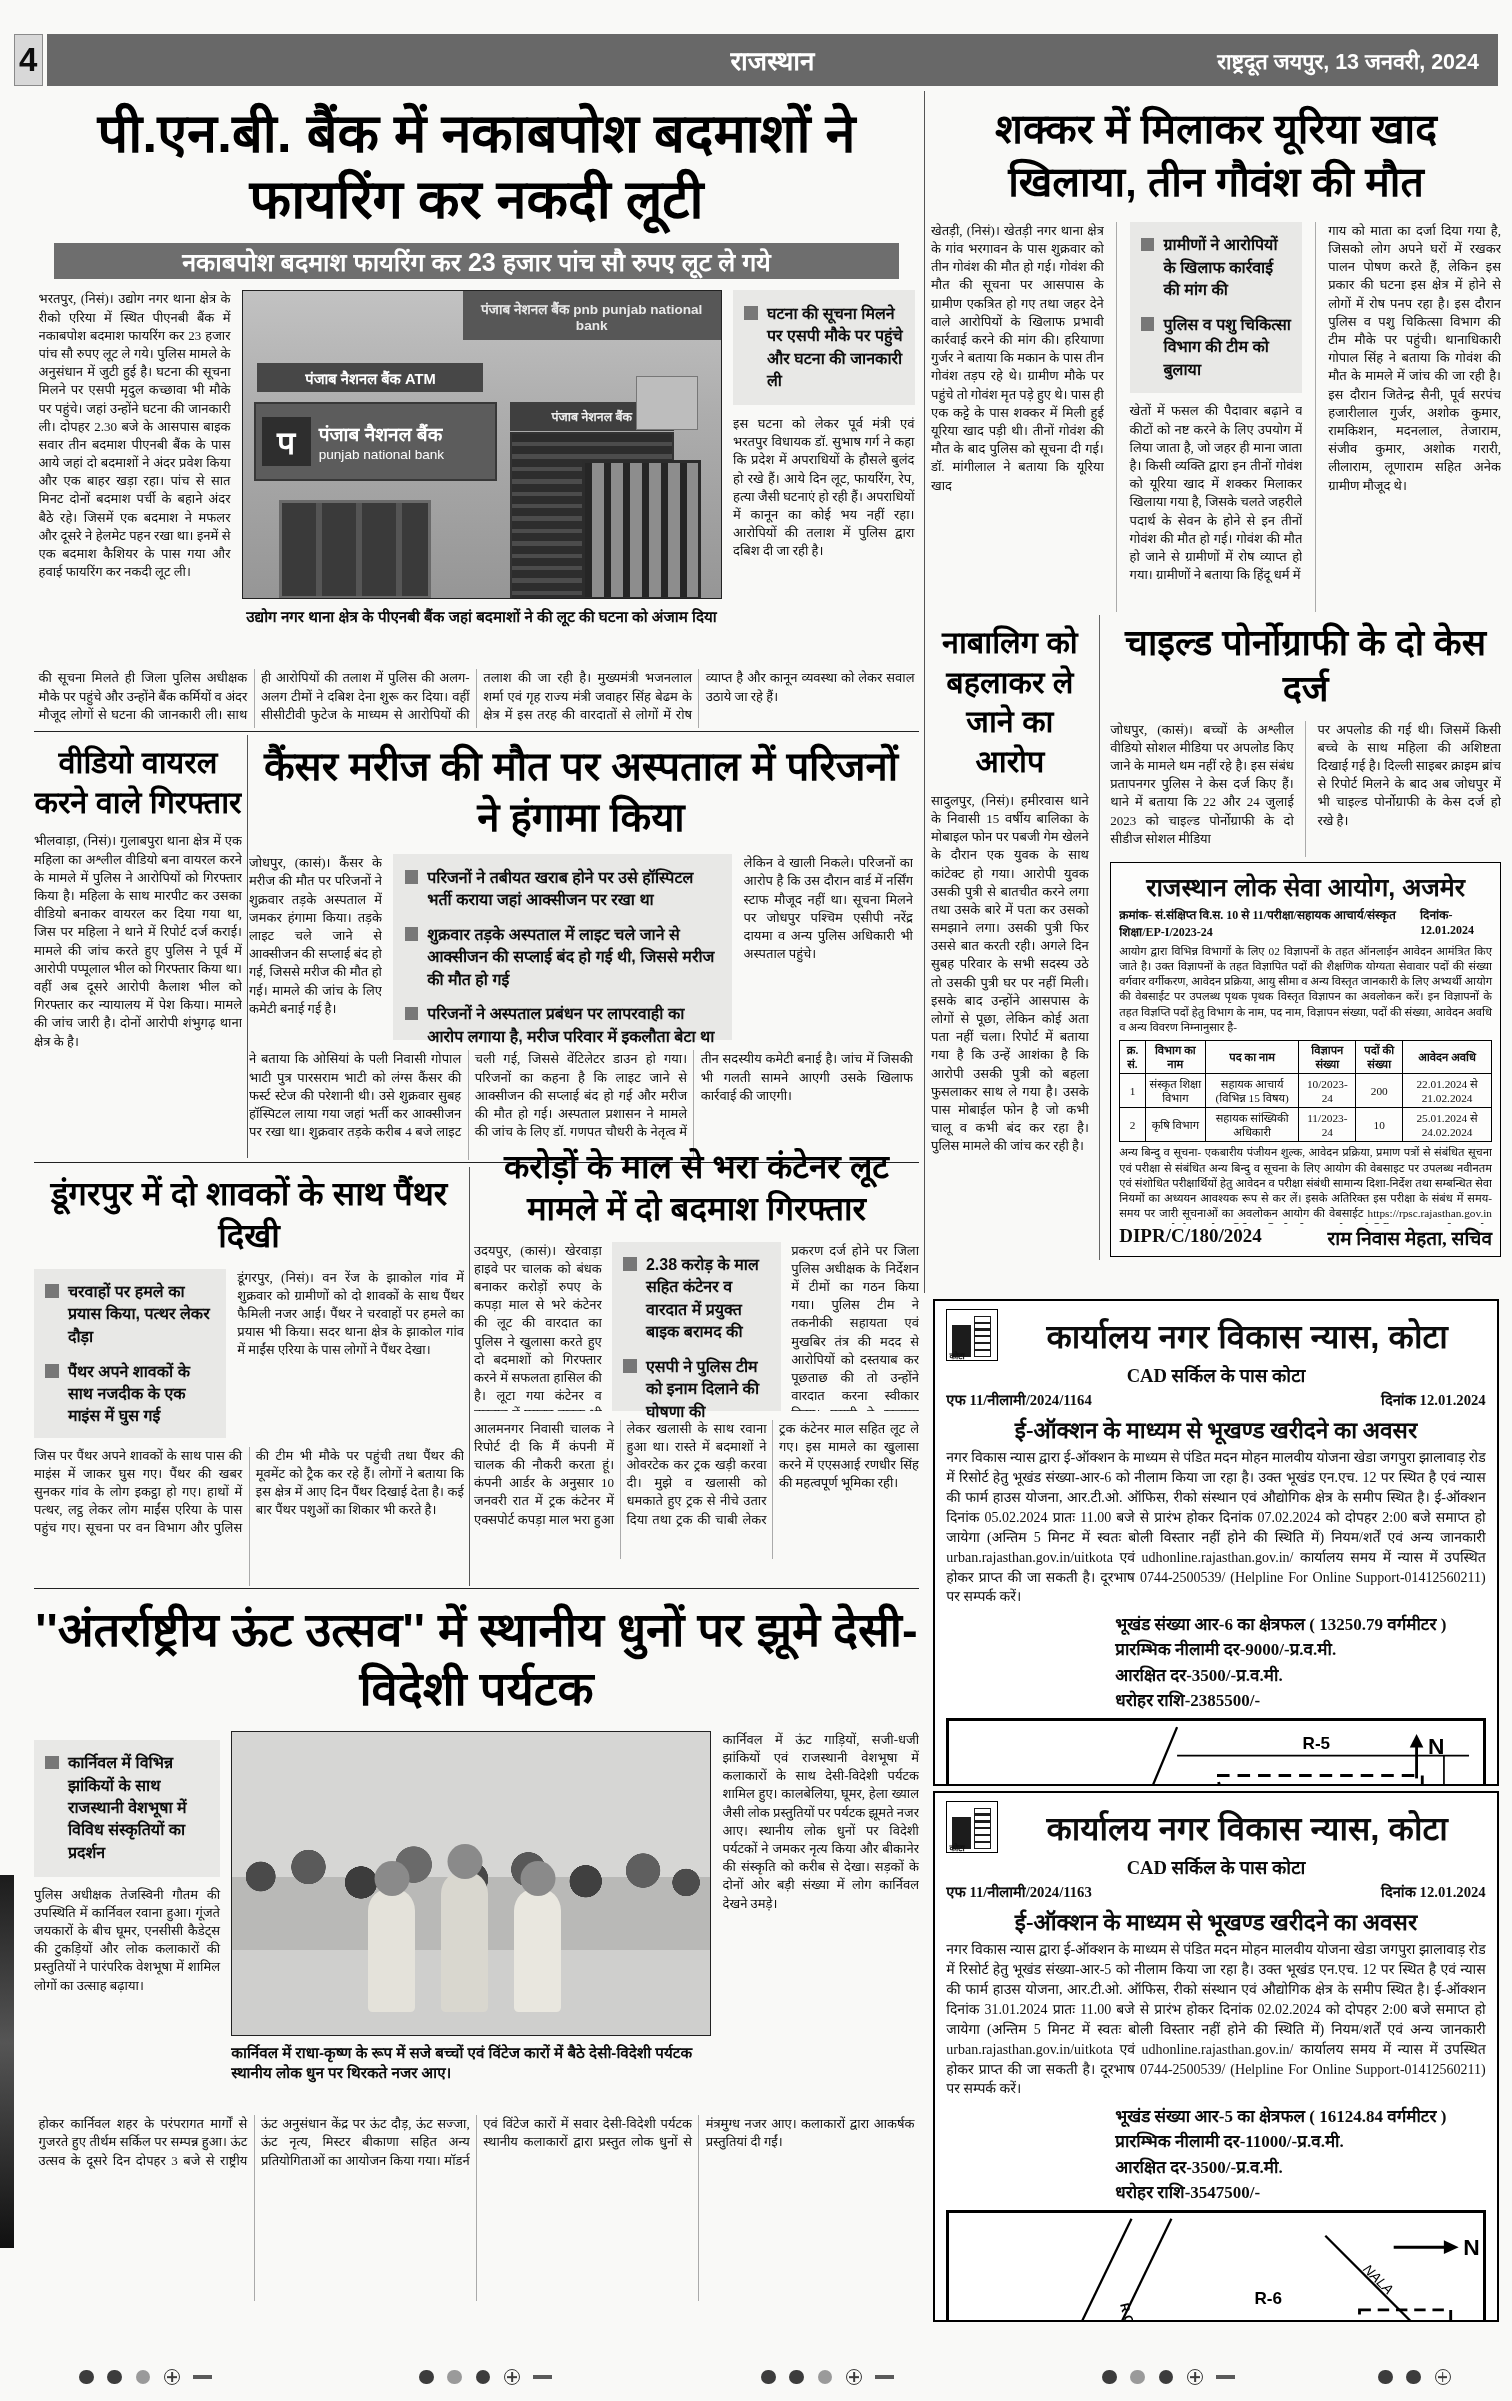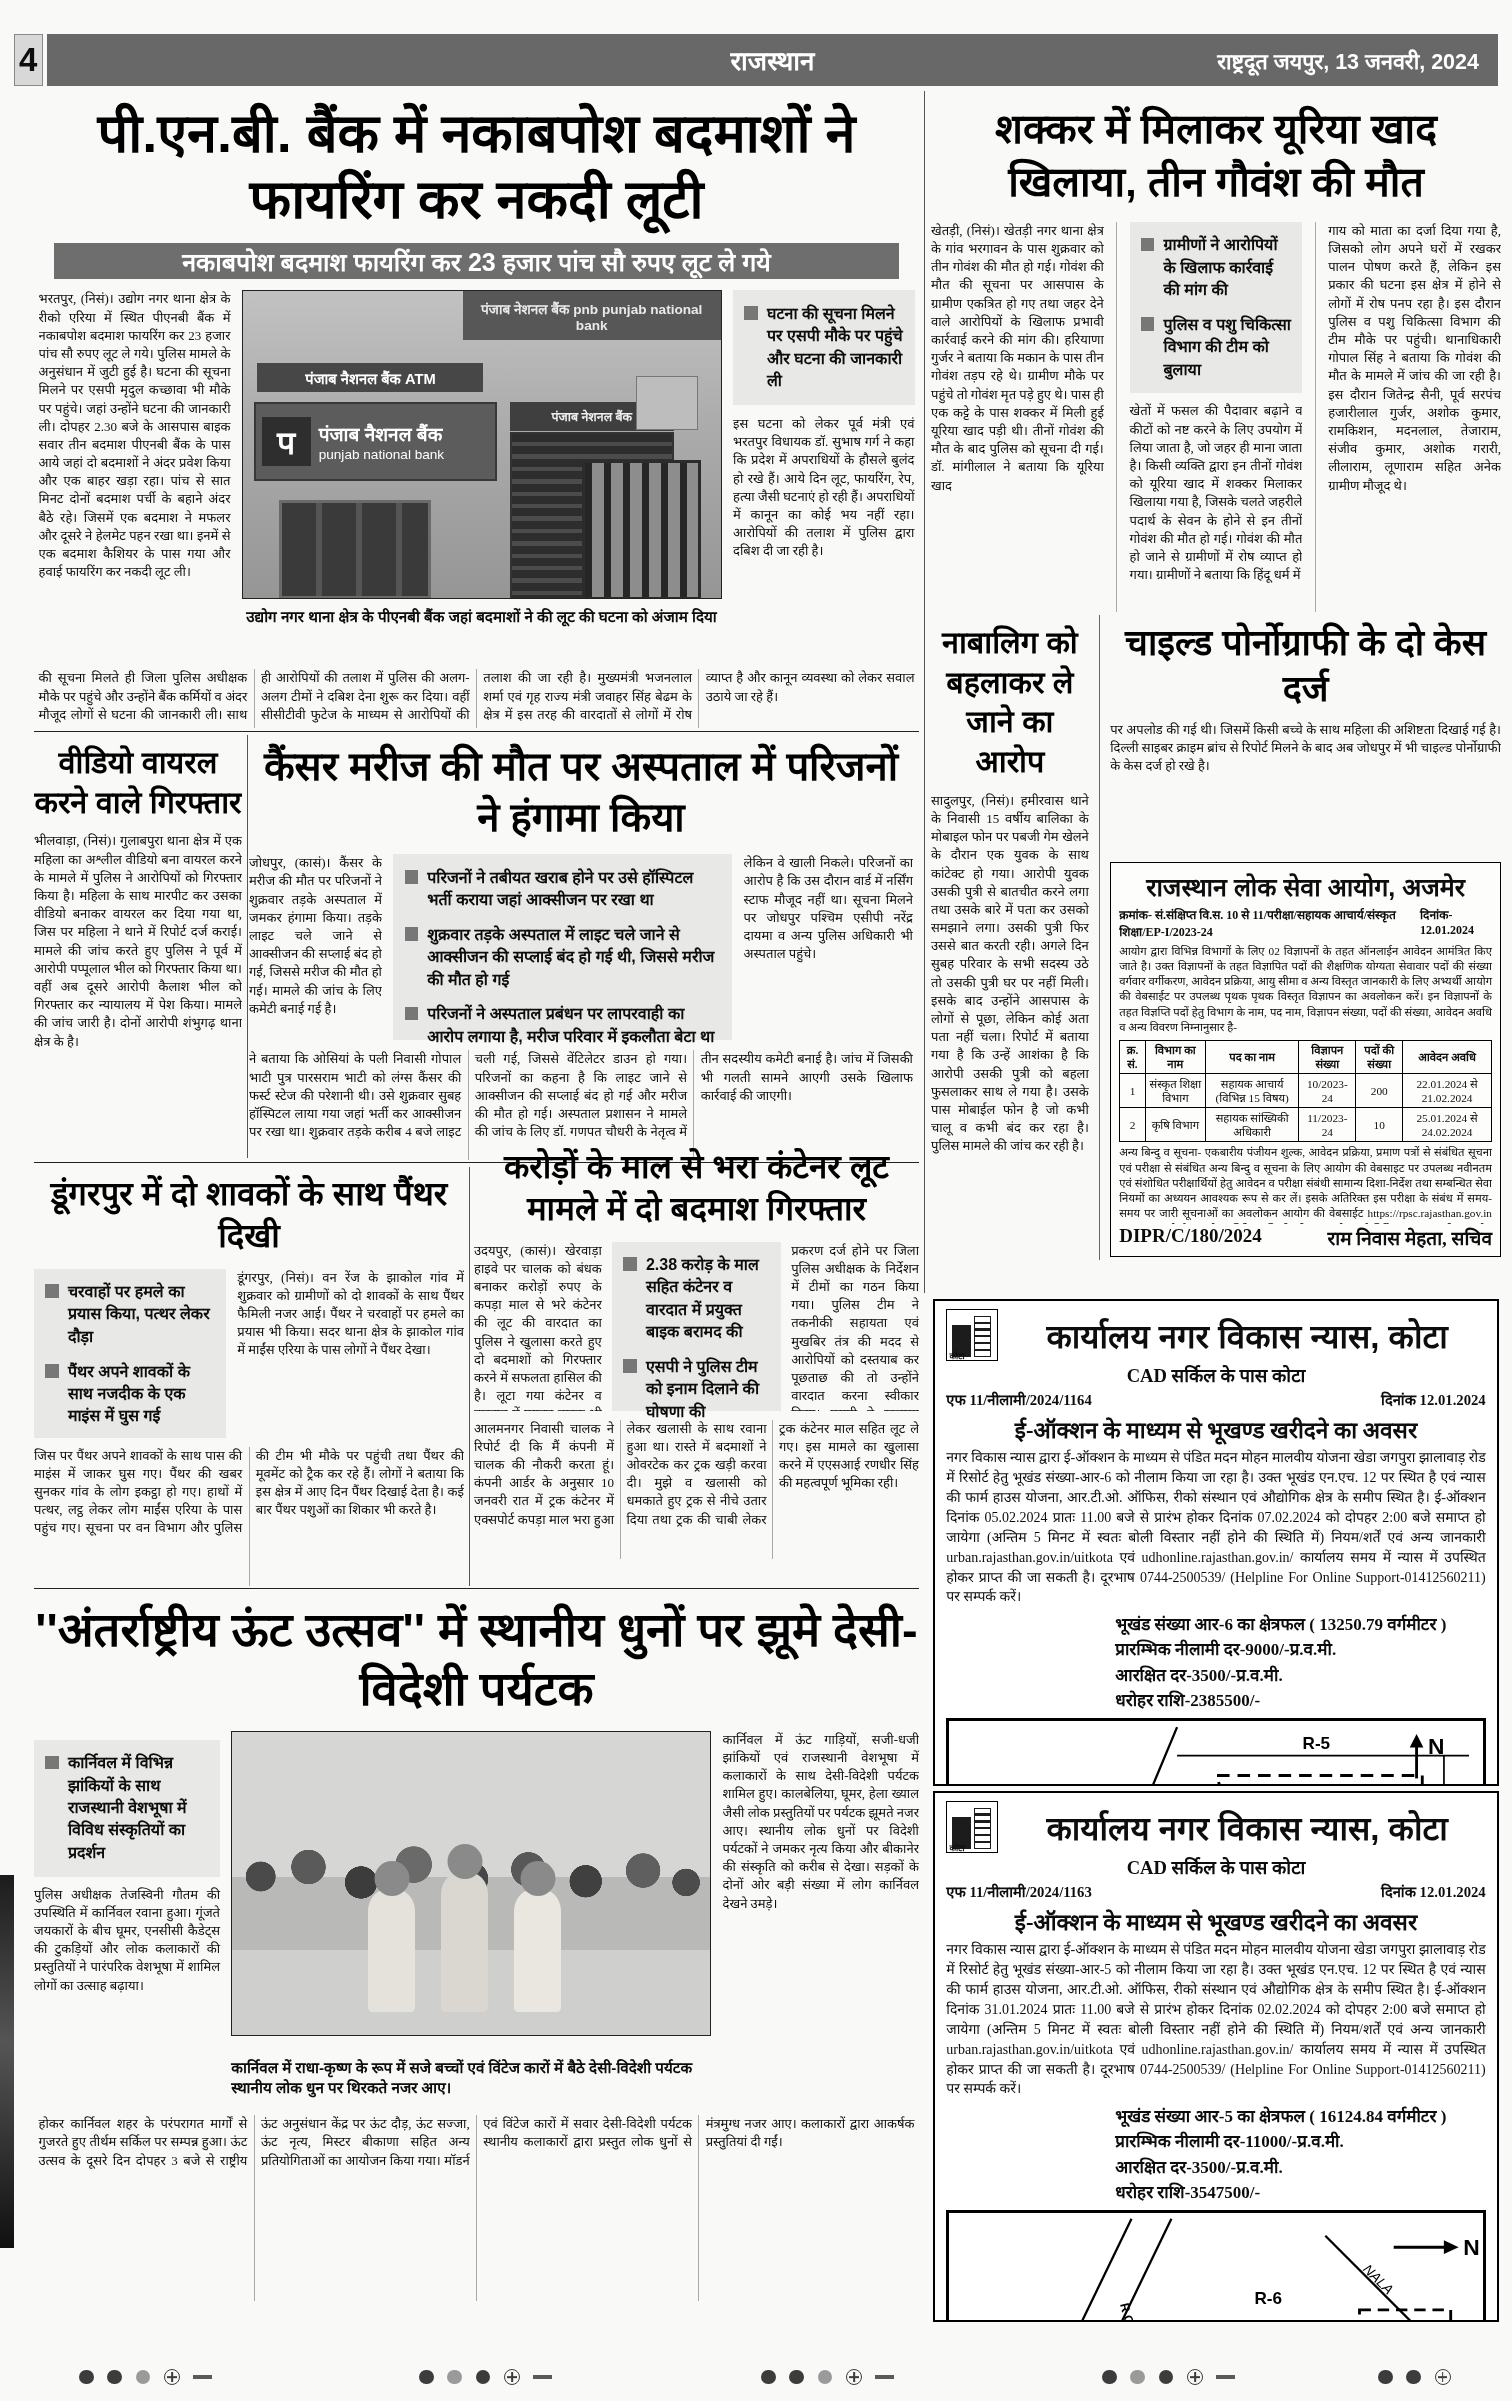--- a/index.html
+++ b/index.html
@@ -136,21 +136,21 @@
       radial-gradient(circle at 74% 54%, #404040 0 16px, transparent 16.4px),
       radial-gradient(circle at 86% 45%, #5f5f5f 0 17px, transparent 17.5px),
       radial-gradient(circle at 95% 55%, #4c4c4c 0 13.6px, transparent 14px);
   }
   .fig { position:absolute; bottom:22.6px; width:47px; height:124px; background:#efefec; border-radius:22.6px 22.6px 4.5px 4.5px; }
   .fig::before { content:""; position:absolute; left:50%; top:-27px; transform:translateX(-50%);
     width:35px; height:35px; border-radius:50%; background:#8a8a8a; }
   .fig.f1 { left:136px; background:#e4e2da; }
   .fig.f2 { left:209px; height:141px; background:#d9d7cf; }
   .fig.f3 { left:282px; background:#e9e7df; }
-  .camel-cap { margin-top:22px; }
+  .camel-cap { margin-top:7px; }
   .camel-bottom { margin:11.3px 4.5px 0 4.5px; column-count:4; column-gap:13.6px; column-rule:0.6px solid #aaa; height:186px; }
   
   .ad { position:absolute; border:2.3px solid #000; background:#fff; padding:8px 11.3px; overflow:hidden; }
   .ad-head { display:flex; align-items:center; gap:10.2px; }
   .ad-logo { width:52px; height:52px; border:1.7px solid #000; flex:0 0 auto; position:relative; background:
       linear-gradient(#fff,#fff); }
   .ad-logo .b1 { position:absolute; left:4.5px; top:14.7px; width:19px; height:32px; background:#1c1c1c; }
   .ad-logo .b2 { position:absolute; left:27px; top:5.6px; width:17px; height:41px; border:1.7px solid #1c1c1c;
       background:repeating-linear-gradient(180deg,#fff 0 4.5px,#1c1c1c 4.5px 6.8px); }
   .ad-logo .lbl { position:absolute; left:2.3px; bottom:-1.1px; font-size:8.5px; font-weight:bold; color:#111; }
@@ -277,20 +277,21 @@
 
   <div class="art grp2" style="left:931px; top:615px; width:570px; height:645px;">
     <div class="minor">
       <div class="hl minor-hl">नाबालिग को बहलाकर ले जाने का आरोप</div>
       <div class="minor-body body">सादुलपुर, (निसं)। हमीरवास थाने के निवासी 15 वर्षीय बालिका के मोबाइल फोन पर पबजी गेम खेलने के दौरान एक युवक के साथ कांटेक्ट हो गया। आरोपी युवक उसकी पुत्री से बातचीत करने लगा तथा उसके बारे में पता कर उसको समझाने लगा। उसकी पुत्री फिर उससे बात करती रही। अगले दिन सुबह परिवार के सभी सदस्य उठे तो उसकी पुत्री घर पर नहीं मिली। इसके बाद उन्होंने आसपास के लोगों से पूछा, लेकिन कोई अता पता नहीं चला। रिपोर्ट में बताया गया है कि उन्हें आशंका है कि आरोपी उसकी पुत्री को बहला फुसलाकर साथ ले गया है। उसके पास मोबाईल फोन है जो कभी चालू व कभी बंद कर रहा है। पुलिस मामले की जांच कर रही है।</div>
     </div>
     <div class="right2">
       <div>
         <div class="hl porn-hl">चाइल्ड पोर्नोग्राफी के दो केस दर्ज</div>
         <div class="porn-cols">
+          <div class="c body">जोधपुर, (कासं)। बच्चों के अश्लील वीडियो सोशल मीडिया पर अपलोड किए जाने के मामले थम नहीं रहे है। इस संबंध प्रतापनगर पुलिस ने केस दर्ज किए हैं। थाने में बताया कि 22 और 24 जुलाई 2023 को चाइल्ड पोर्नोग्राफी के दो सीडीज सोशल मीडिया</div>
           <div class="c body">पर अपलोड की गई थी। जिसमें किसी बच्चे के साथ महिला की अशिष्टता दिखाई गई है। दिल्ली साइबर क्राइम ब्रांच से रिपोर्ट मिलने के बाद अब जोधपुर में भी चाइल्ड पोर्नोग्राफी के केस दर्ज हो रखे है।</div>
         </div>
       </div>
       <div class="rpsc">
         <div class="rpsc-title">राजस्थान लोक सेवा आयोग, अजमेर</div>
         <div class="rpsc-refrow">
           <span>क्रमांक- सं.संक्षिप्त वि.स. 10 से 11/परीक्षा/सहायक आचार्य/संस्कृत शिक्षा/EP-I/2023-24</span>
           <span>दिनांक- 12.01.2024</span>
         </div>
         <div class="rpsc-intro">आयोग द्वारा विभिन्न विभागों के लिए 02 विज्ञापनों के तहत ऑनलाईन आवेदन आमंत्रित किए जाते है। उक्त विज्ञापनों के तहत विज्ञापित पदों की शैक्षणिक योग्यता सेवावार पदों की संख्या वर्गवार वर्गीकरण, आवेदन प्रक्रिया, आयु सीमा व अन्य विस्तृत जानकारी के लिए अभ्यर्थी आयोग की वेबसाईट पर उपलब्ध पृथक पृथक विस्तृत विज्ञापन का अवलोकन करें। इन विज्ञापनों के तहत विज्ञप्ति पदों हेतु विभाग के नाम, पद नाम, विज्ञापन संख्या, पदों की संख्या, आवेदन अवधि व अन्य विवरण निम्नानुसार है-</div>

